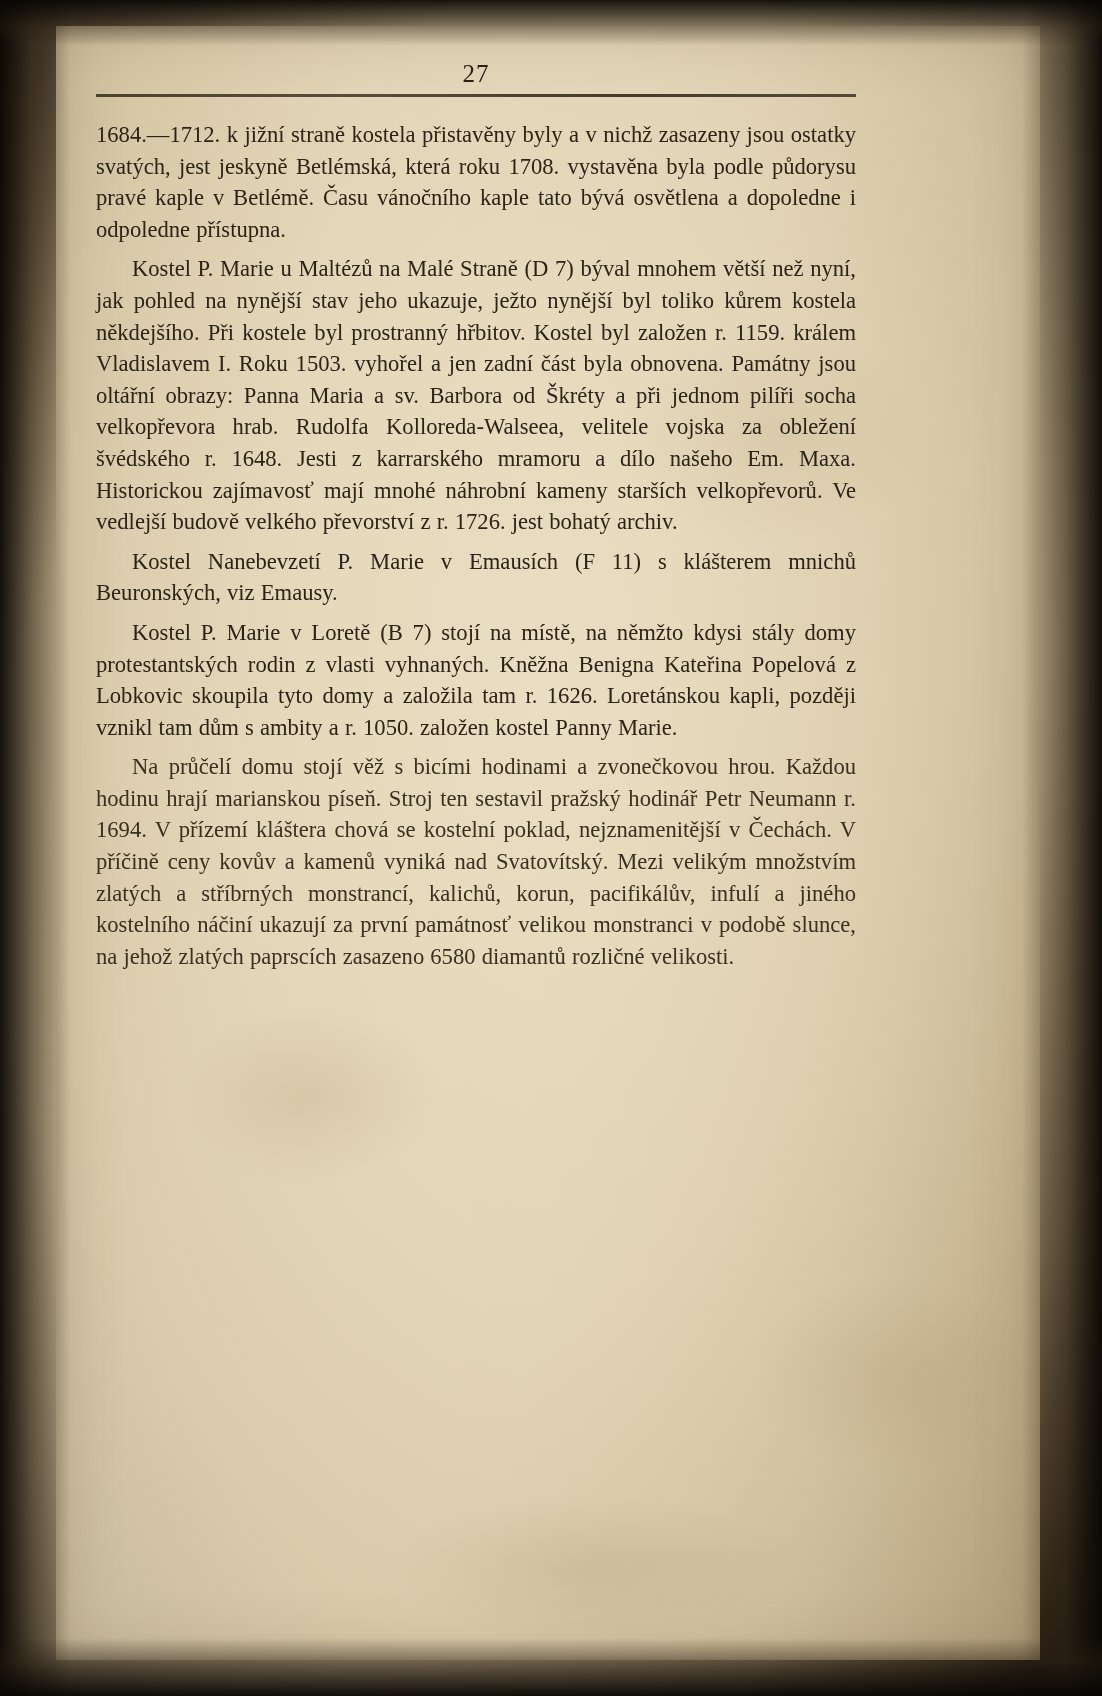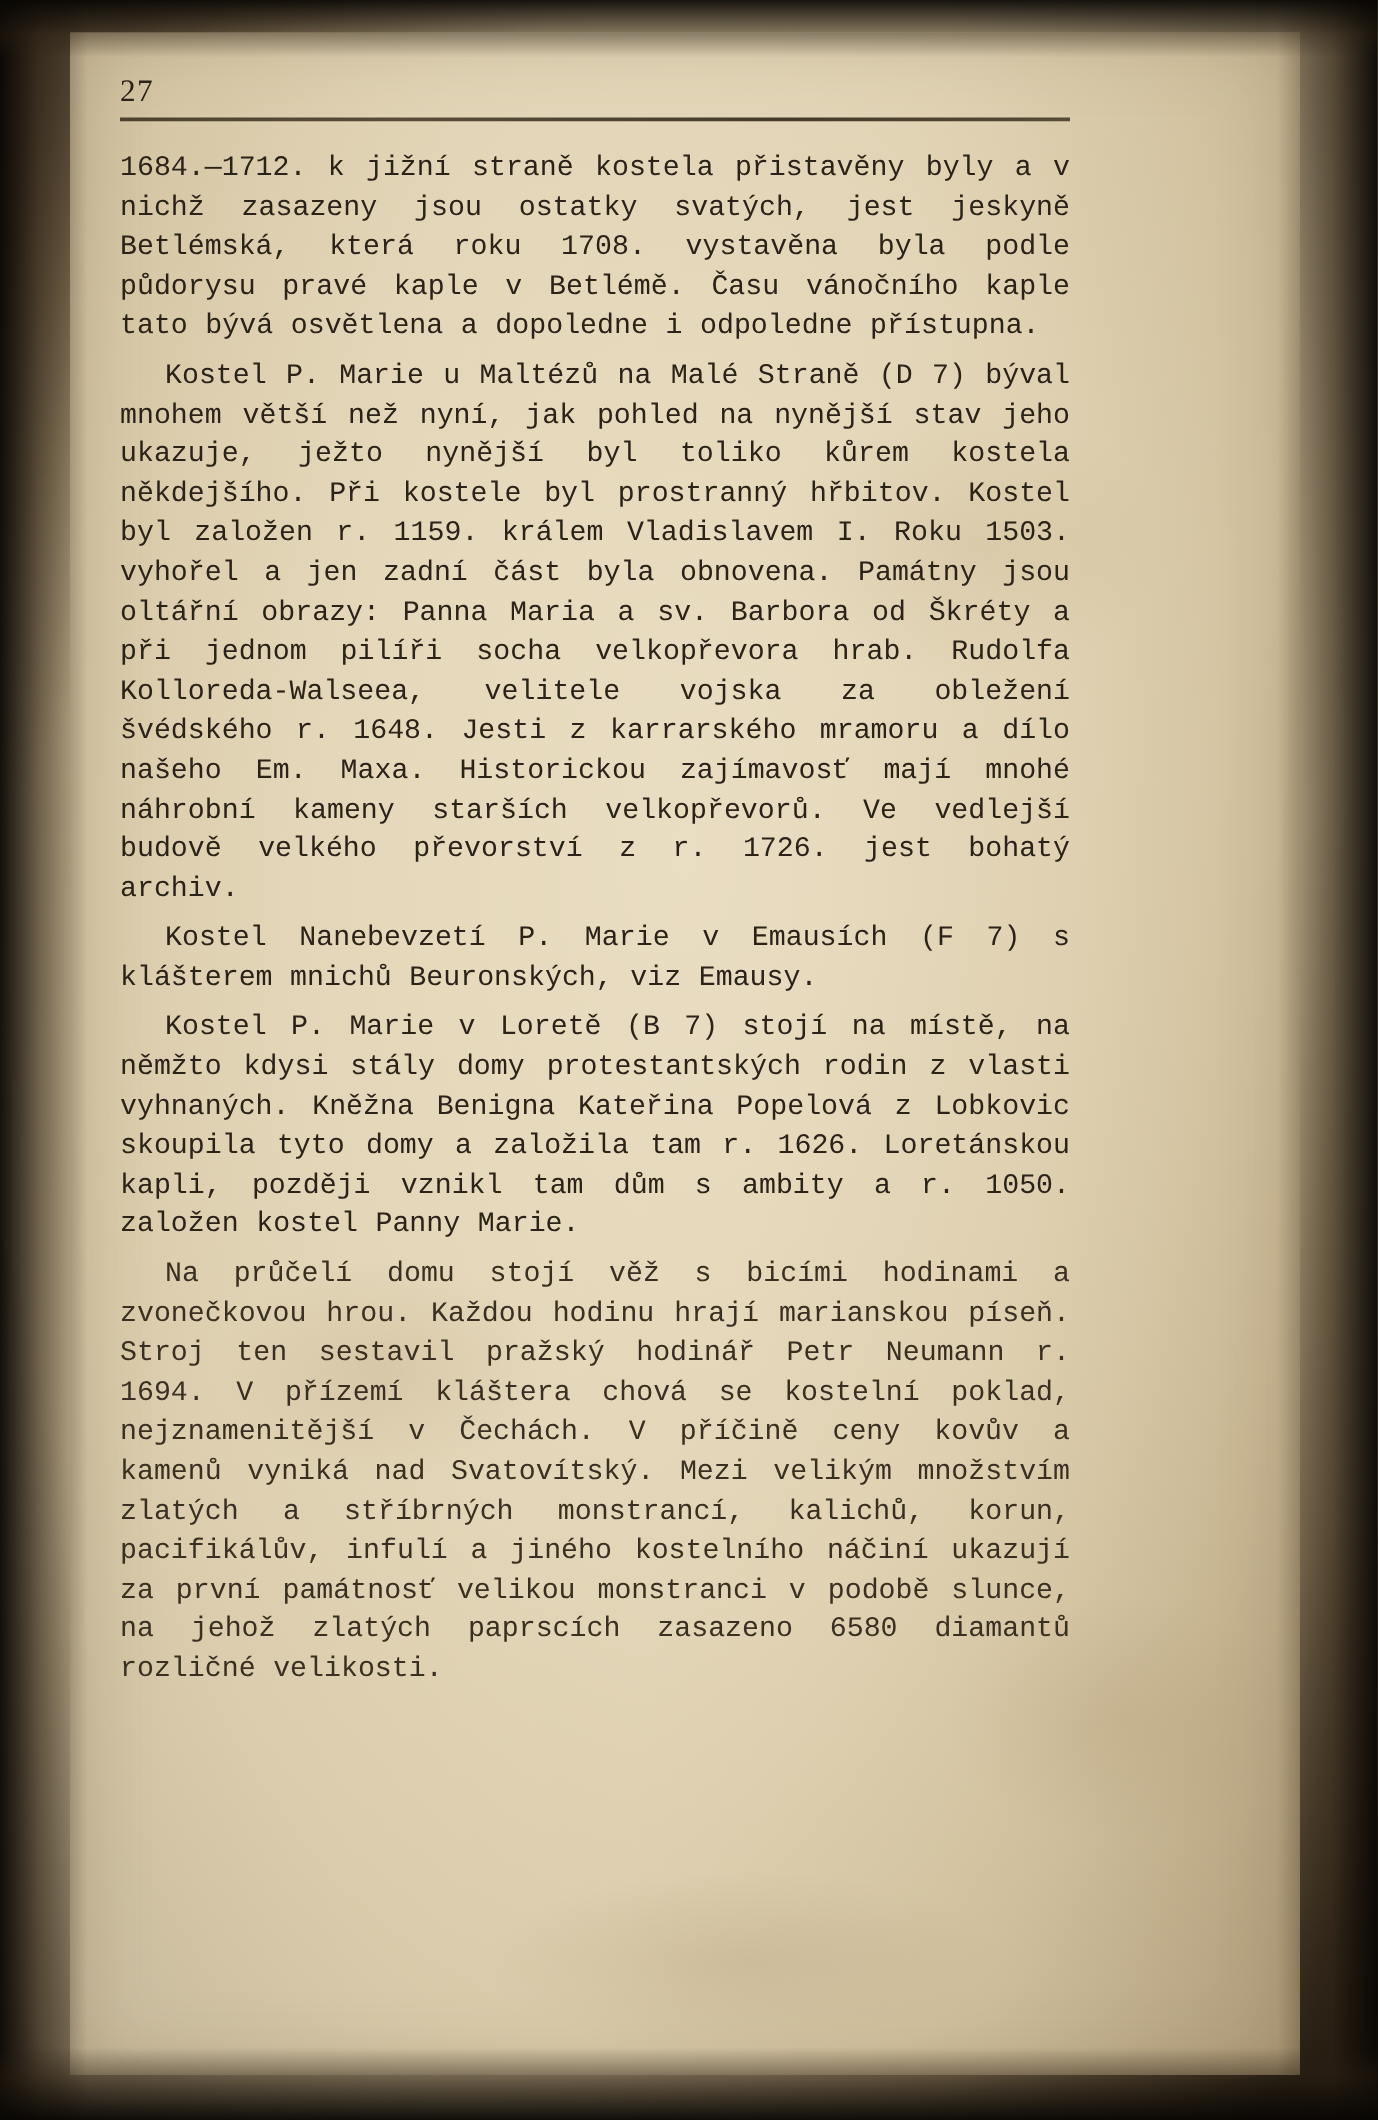--- a/index.html
+++ b/index.html
@@ -45,20 +45,21 @@
   .s3 { left: 330px; top: 1470px; width: 420px; height: 150px; background: radial-gradient(ellipse, rgba(150,126,92,0.18), rgba(150,126,92,0) 70%); }
   .s4 { left: 700px; top: 1250px; width: 280px; height: 200px; background: radial-gradient(ellipse, rgba(155,130,95,0.16), rgba(155,130,95,0) 70%); }
 
   .content {
     position: absolute;
     left: 96px;
     top: 60px;
     width: 760px;
   }
   .folio {
+    text-align: center;
     font-size: 25px;
     letter-spacing: 1px;
     color: #2a2118;
     margin-bottom: 6px;
     font-family: "Liberation Serif", serif;
   }
   .rule {
     height: 3px;
     background: linear-gradient(90deg, #3a2f20 0%, #463a28 30%, #2e2519 70%, #443927 100%);
     width: 100%;
@@ -66,21 +67,20 @@
     opacity: 0.88;
   }
   p {
     margin: 0 0 0 0;
     color: #2b2318;
     font-size: 22.6px;
     line-height: 31.6px;
     text-align: justify;
     text-justify: inter-word;
     word-spacing: 0.5px;
-    font-family: Liberation Mono, monospace;
   }
   p + p { margin-top: 8px; }
   .indent { text-indent: 36px; }
   .faded { color: #3a3021; }
 
   
   .edge-l {
     position: absolute; left: 0; top: 0; width: 70px; height: 1696px;
     background: linear-gradient(90deg, rgba(10,7,4,0.95) 0%, rgba(40,30,18,0.55) 45%, rgba(0,0,0,0) 100%);
   }
@@ -107,21 +107,21 @@
     <div class="stain s3"></div>
     <div class="stain s4"></div>
   </div>
 
   <div class="content">
     <div class="folio">27</div>
     <div class="rule"></div>
 
     <p>1684.—1712. k jižní straně kostela přistavěny byly a v nichž zasazeny jsou ostatky svatých, jest jeskyně Betlémská, která roku 1708. vystavěna byla podle půdorysu pravé kaple v Betlémě. Času vánočního kaple tato bývá osvětlena a dopoledne i odpoledne přístupna.</p>
     <p class="indent">Kostel P. Marie u Maltézů na Malé Straně (D 7) býval mnohem větší než nyní, jak pohled na nynější stav jeho ukazuje, ježto nynější byl toliko kůrem kostela někdejšího. Při kostele byl prostranný hřbitov. Kostel byl založen r. 1159. králem Vladislavem I. Roku 1503. vyhořel a jen zadní část byla obnovena. Památny jsou oltářní obrazy: Panna Maria a sv. Barbora od Škréty a při jednom pilíři socha velkopřevora hrab. Rudolfa Kolloreda-Walseea, velitele vojska za obležení švédského r. 1648. Jesti z karrarského mramoru a dílo našeho Em. Maxa. Historickou zajímavosť mají mnohé náhrobní kameny starších velkopřevorů. Ve vedlejší budově velkého převorství z r. 1726. jest bohatý archiv.</p>
-    <p class="indent">Kostel Nanebevzetí P. Marie v Emausích (F 7) s klášterem mnichů Beuronských, viz Emausy.</p>
+    <p class="indent">Kostel Nanebevzetí P. Marie v Emausích (F 11) s klášterem mnichů Beuronských, viz Emausy.</p>
     <p class="indent">Kostel P. Marie v Loretě (B 7) stojí na místě, na němžto kdysi stály domy protestantských rodin z vlasti vyhnaných. Kněžna Benigna Kateřina Popelová z Lobkovic skoupila tyto domy a založila tam r. 1626. Loretánskou kapli, později vznikl tam dům s ambity a r. 1050. založen kostel Panny Marie.</p>
     <p class="indent faded">Na průčelí domu stojí věž s bicími hodinami a zvonečkovou hrou. Každou hodinu hrají marianskou píseň. Stroj ten sestavil pražský hodinář Petr Neumann r. 1694. V přízemí kláštera chová se kostelní poklad, nejznamenitější v Čechách. V příčině ceny kovův a kamenů vyniká nad Svatovítský. Mezi velikým množstvím zlatých a stříbrných monstrancí, kalichů, korun, pacifikálův, infulí a jiného kostelního náčiní ukazují za první památnosť velikou monstranci v podobě slunce, na jehož zlatých paprscích zasazeno 6580 diamantů rozličné velikosti.</p>
   </div>
 
   <div class="edge-l"></div>
   <div class="edge-r"></div>
   <div class="edge-t"></div>
   <div class="edge-b"></div>
 </div>
 

